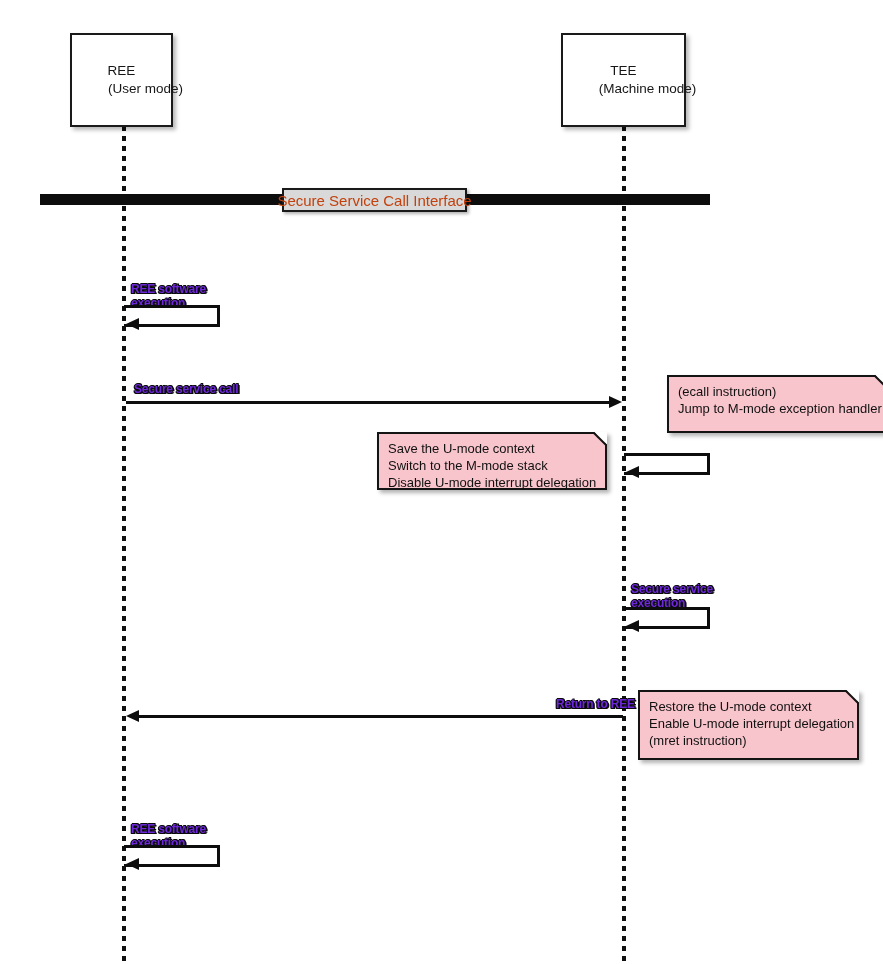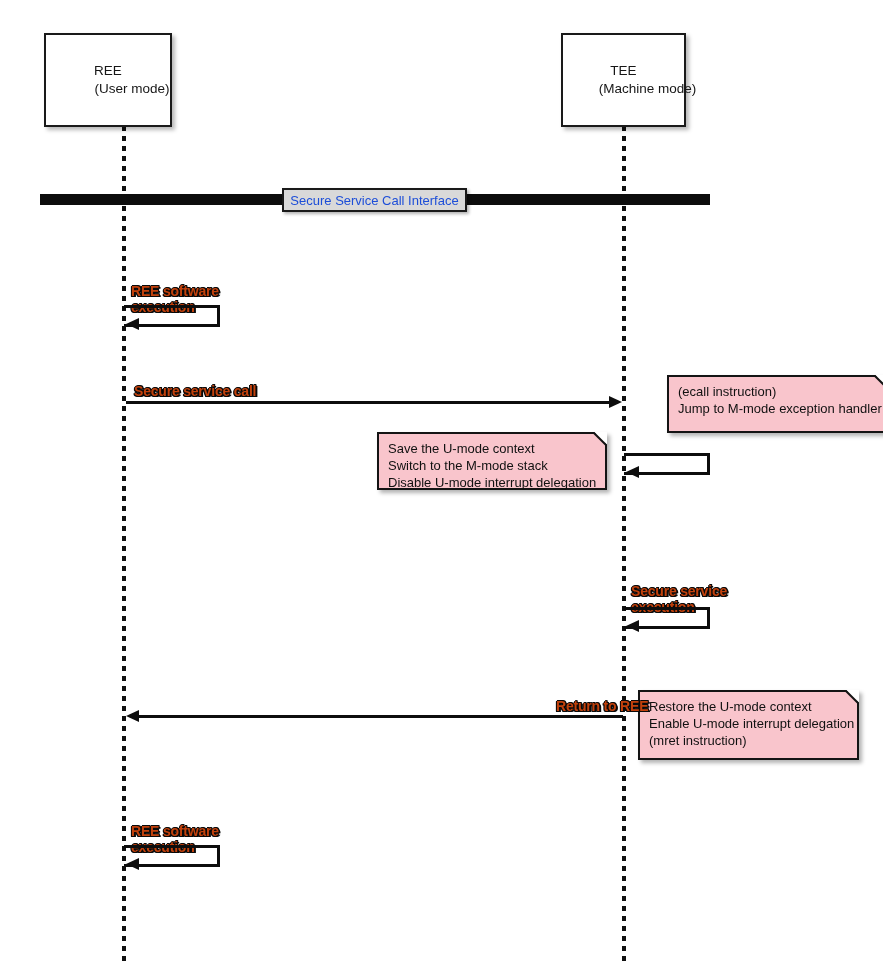--- a/index.html
+++ b/index.html
@@ -57,22 +57,22 @@
   }
   .divider-label {
     position: absolute;
     box-sizing: border-box;
     background: #d9d9d9;
     border: 2px solid #1a1a1a;
     box-shadow: 2px 2px 3px rgba(0,0,0,0.30);
     display: flex;
     align-items: center;
     justify-content: center;
-    font-size: 13px;
-    color: #1d4ed8;
+    font-size: 15px;
+    color: #c2410c;
     white-space: nowrap;
     padding: 0 10px;
   }
 
   
   .msg-line {
     position: absolute;
     height: 3px;
     background: #0d0d0d;
   }
@@ -85,23 +85,23 @@
   }
   .arrowhead-left {
     position: absolute;
     width: 0; height: 0;
     border-top: 6px solid transparent;
     border-bottom: 6px solid transparent;
     border-right: 13px solid #0d0d0d;
   }
   .msg-label {
     position: absolute;
-    font-size: 14px;
+    font-size: 12px;
     font-weight: bold;
-    color: #c2410c;
+    color: #6d28d9;
     white-space: nowrap;
     
     text-shadow: 1px 1px 0 #0a0a0a, -1px 0 0 #0a0a0a, 0 1px 0 #0a0a0a,
                  1px 0 0 #0a0a0a, 0 -1px 0 #0a0a0a, 1px -1px 0 #0a0a0a,
                  -1px 1px 0 #0a0a0a, 2px 1px 0 #0a0a0a;
     letter-spacing: -0.2px;
     line-height: 1.15;
   }
 
   
@@ -156,21 +156,21 @@
   .note-line { display: block; }
 </style>
 </head>
 <body>
 
 <div id="canvas">
 
   <div class="lifeline" style="left:122px; top:126px; height:836px;"></div>
   <div class="lifeline" style="left:622px; top:126px; height:836px;"></div>
 
-  <div class="participant" style="left:44px; top:33px; width:128px; height:94px;">
+  <div class="participant" style="left:70px; top:33px; width:103px; height:94px;">
     <span class="p-name">REE</span>
     <span class="p-sub">(User mode)</span>
   </div>
 
   <div class="participant" style="left:561px; top:33px; width:125px; height:94px;">
     <span class="p-name">TEE</span>
     <span class="p-sub">(Machine mode)</span>
   </div>
 
   <div class="divider-bar" style="left:40px; top:194px; width:245px; height:11px;"></div>

